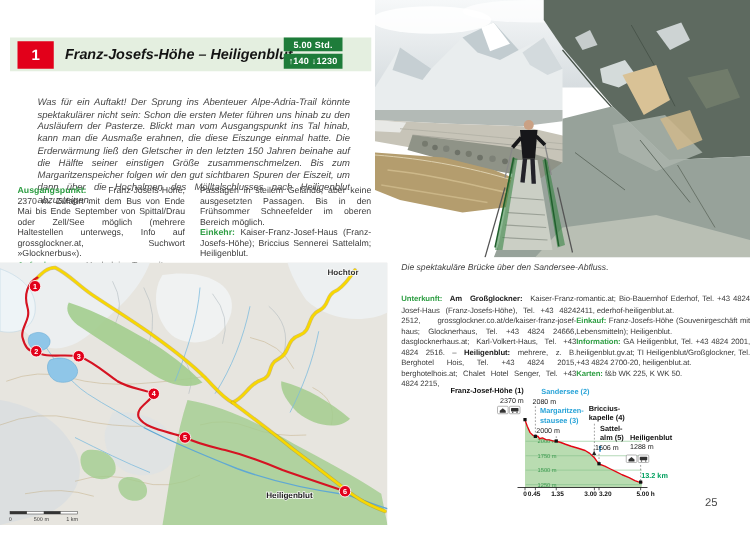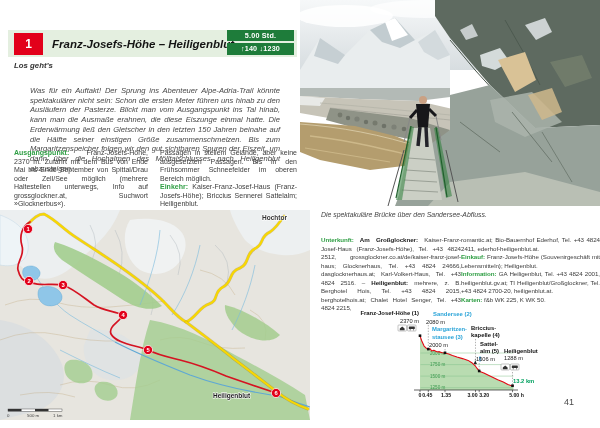--- a/index.html
+++ b/index.html
@@ -4,21 +4,21 @@
 <style>
   html,body{margin:0;padding:0;background:#fff;}
   .page{position:relative;width:600px;height:428px;background:#ffffff;overflow:hidden;
         font-family:"Liberation Sans",sans-serif;}
   
   .titlebar{position:absolute;left:8px;top:30px;width:289px;height:27px;background:#e4efe0;}
   .stagebox{position:absolute;left:6px;top:2.5px;width:29px;height:22px;background:#e2001a;
             color:#fff;font-weight:bold;font-size:12px;display:flex;align-items:center;justify-content:center;}
   .stagetitle{position:absolute;left:44px;top:0;height:27px;display:flex;align-items:center;
               font-style:italic;font-weight:bold;font-size:11.5px;color:#141414;white-space:nowrap;}
-  .badge{position:absolute;left:219px;width:67px;height:11.5px;background:#1e7c3a;color:#fff;
+  .badge{position:absolute;left:219px;width:47px;height:11.5px;background:#1e7c3a;color:#fff;
          font-weight:bold;font-size:7.2px;display:flex;align-items:center;justify-content:center;letter-spacing:.2px;}
   .badge.b1{top:-0.5px;}
   .badge.b2{top:13px;}
   
   .intro{position:absolute;left:14px;top:61px;width:282px;color:#474747;}
   .intro h3{margin:0 0 3px 0;font-size:7.8px;font-style:italic;color:#333;}
   .intro p{margin:16px;font-size:7.6px;line-height:9.7px;font-style:italic;text-align:justify;}
   
   .col{position:absolute;font-size:7px;line-height:8.55px;text-align:justify;color:#3c3c3c;
        overflow-wrap:anywhere;}
@@ -48,21 +48,20 @@
 <div class="page">
 
   <div class="titlebar">
     <div class="stagebox">1</div>
     <div class="stagetitle">Franz-Josefs-Höhe – Heiligenblut</div>
     <div class="badge b1">5.00 Std.</div>
     <div class="badge b2">↑140 ↓1230</div>
   </div>
 
   <div class="intro">
-    <h3>Los geht’s</h3>
     <p>Was für ein Auftakt! Der Sprung ins Abenteuer Alpe-Adria-Trail könnte spektakulärer nicht sein: Schon die ersten Meter führen uns hinab zu den Ausläufern der Pasterze. Blickt man vom Ausgangspunkt ins Tal hinab, kann man die Ausmaße erahnen, die diese Eiszunge einmal hatte. Die Erderwärmung ließ den Gletscher in den letzten 150 Jahren beinahe auf die Hälfte seiner einstigen Größe zusammenschmelzen. Bis zum Margaritzenspeicher folgen wir den gut sichtbaren Spuren der Eiszeit, um dann über die Hochalmen des Mölltalschlusses nach Heiligenblut abzusteigen.</p>
   </div>
 
   <div class="col" style="left:14px;top:149px;width:134px;height:62px;overflow:hidden;"><span class="kw">Ausgangspunkt:</span><span> Franz-Josefs-Höhe, 2370 m. Zufahrt mit dem Bus von Ende Mai bis Ende September von Spittal/Drau oder Zell/See möglich (mehrere Haltestellen unterwegs, Info auf grossglockner.at, Suchwort »Glocknerbus«).</span><br><span class="kw">Anforderungen:</span><span> Hochalpine Tour mit</span></div>
   <div class="col" style="left:160px;top:149px;width:137px;height:62px;overflow:hidden;"><span>Passagen in steilem Gelände, aber keine ausgesetzten Passagen. Bis in den Frühsommer Schneefelder im oberen Bereich möglich.</span><br><span class="kw">Einkehr:</span><span> Kaiser-Franz-Josef-Haus (Franz-Josefs-Höhe); Briccius Sennerei Sattelalm; Heiligenblut.</span></div>
 
   <div class="photo">
     <svg width="300" height="206" viewBox="0 0 300 206">
       <defs>
         <linearGradient id="sky" x1="0" y1="0" x2="0" y2="1">
@@ -345,14 +344,14 @@
     <div class="cl" style="left:136px;top:16.5px;">Briccius-</div>
     <div class="cl" style="left:136px;top:24px;">kapelle (4)</div>
     <div class="cl" style="left:145px;top:32.5px;">Sattel-</div>
     <div class="cl" style="left:145px;top:40px;">alm (5)</div>
     <div class="cl elev" style="left:141px;top:47.5px;">1606 m</div>
     <div class="cl" style="left:169px;top:39.5px;">Heiligenblut</div>
     <div class="cl elev" style="left:169px;top:47px;">1288 m</div>
     <div class="cl dist" style="left:178px;top:70px;">13.2 km</div>
   </div>
 
-  <div class="pagenum">41</div>
+  <div class="pagenum">25</div>
 </div>
 
 </body></html>

